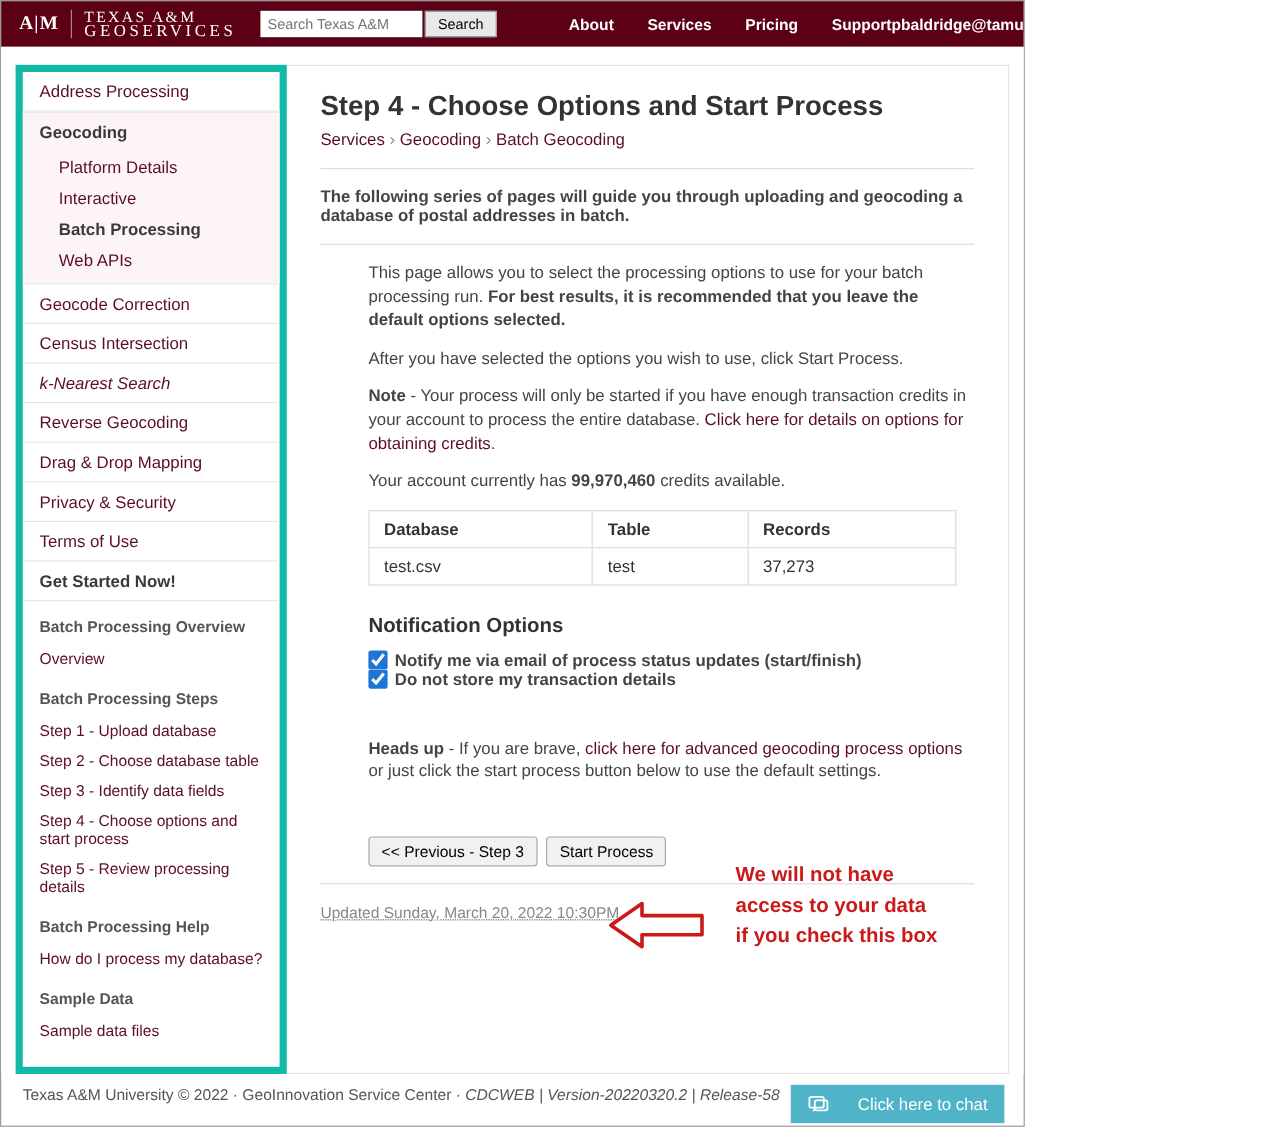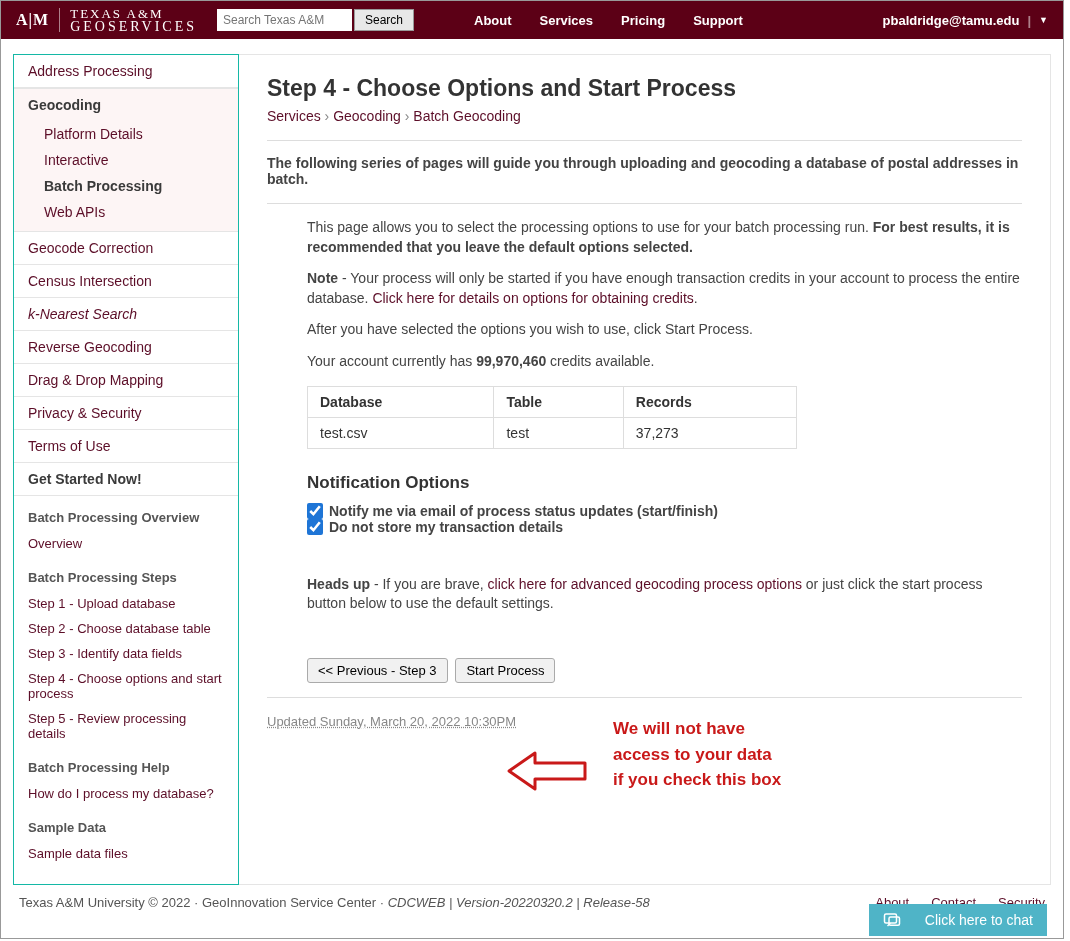--- a/index.html
+++ b/index.html
@@ -1,18 +1,18 @@
 <!DOCTYPE html>
 <html><head>
   <meta charset="utf-8">
   <style>
     * { box-sizing: border-box; margin: 0; padding: 0; }
     body { font-family: "Helvetica Neue", Arial, sans-serif; font-size: 14px; color: #333; background: #fff; }
     
-    .wrapper { border: 1px solid #999; width: 1064px; height: 939px; overflow-y: scroll; position: relative; }
+    .wrapper { border: 1px solid #999; width: 854px; height: 939px; overflow-y: scroll; position: relative; }
     
     
     .header { background: #5c0016; color: #fff; height: 38px; display: flex; align-items: center; padding: 0 15px; }
     .logo-area { display: flex; align-items: center; font-family: Georgia, serif; }
     .logo-atm { font-weight: bold; font-size: 16px; letter-spacing: 1px; }
     .logo-divider { width: 1px; height: 24px; background: rgba(255,255,255,0.5); margin: 0 10px; }
     .logo-text { display: flex; flex-direction: column; line-height: 1; }
     .logo-text-top { font-size: 13px; letter-spacing: 2px; }
     .logo-text-bottom { font-size: 14px; letter-spacing: 3px; }
     .search-wrap { margin-left: 20px; display: flex; }
@@ -21,21 +21,21 @@
     .nav-links { display: flex; margin-left: 60px; gap: 28px; }
     .nav-links a { color: #fff; text-decoration: none; font-weight: bold; font-size: 13px; }
     .user-area { margin-left: auto; display: flex; align-items: center; gap: 8px; font-weight: bold; font-size: 13px; }
     .user-divider { color: rgba(255,255,255,0.5); }
     .caret { font-size: 9px; }
     
     
     .body-wrap { display: flex; padding: 15px 12px 0 12px; gap: 0; background: #fff; }
     
     
-    .sidebar { width: 226px; border: 1px solid #14b8a6; background: #fff; }
+    .sidebar { width: 226px; border: 6px solid #14b8a6; background: #fff; }
     .sidebar-section { border-bottom: 1px solid #e5e5e5; }
     .sidebar-item { padding: 8px 14px; color: #5c0e28; cursor: pointer; font-size: 14px; }
     .sidebar-item.active-parent { background: #fdf5f5; font-weight: bold; color: #3a3a3a; border-top: 1px solid #e5e5e5; }
     .sidebar-sublist { background: #fdf5f5; padding-bottom: 6px; }
     .sidebar-subitem { padding: 5px 14px 5px 30px; color: #5c0e28; cursor: pointer; font-size: 14px; }
     .sidebar-subitem.active { font-weight: bold; color: #3a3a3a; }
     .sidebar-item.italic { font-style: italic; }
     .sidebar-item.bold { font-weight: bold; color: #3a3a3a; }
     .sidebar-group-title { font-weight: bold; color: #555; padding: 14px 14px 6px 14px; font-size: 13px; }
     .sidebar-group-link { padding: 5px 14px; color: #5c0e28; cursor: pointer; font-size: 13px; }
@@ -180,22 +180,22 @@
       <div class="breadcrumb">
         <a>Services</a> <span>›</span>
         <a>Geocoding</a> <span>›</span>
         <a>Batch Geocoding</a>
       </div>
       <hr>
       <div class="intro">The following series of pages will guide you through uploading and geocoding a database of postal addresses in batch.</div>
       <hr>
       <div class="content rel">
         <p><span>This page allows you to select the processing options to use for your batch processing run. </span><strong>For best results, it is recommended that you leave the default options selected.</strong></p>
+        <p>After you have selected the options you wish to use, click Start Process.</p>
         <p><strong>Note</strong><span> - Your process will only be started if you have enough transaction credits in your account to process the entire database. </span><a>Click here for details on options for obtaining credits</a>.</p>
-        <p>After you have selected the options you wish to use, click Start Process.</p>
         <p><span>Your account currently has </span><strong>99,970,460</strong><span> credits available.</span></p>
 
         <table class="data-table">
           <tbody>
               <tr>
             <th>Database</th>
             <th>Table</th>
             <th>Records</th>
           </tr>
           <tr>

